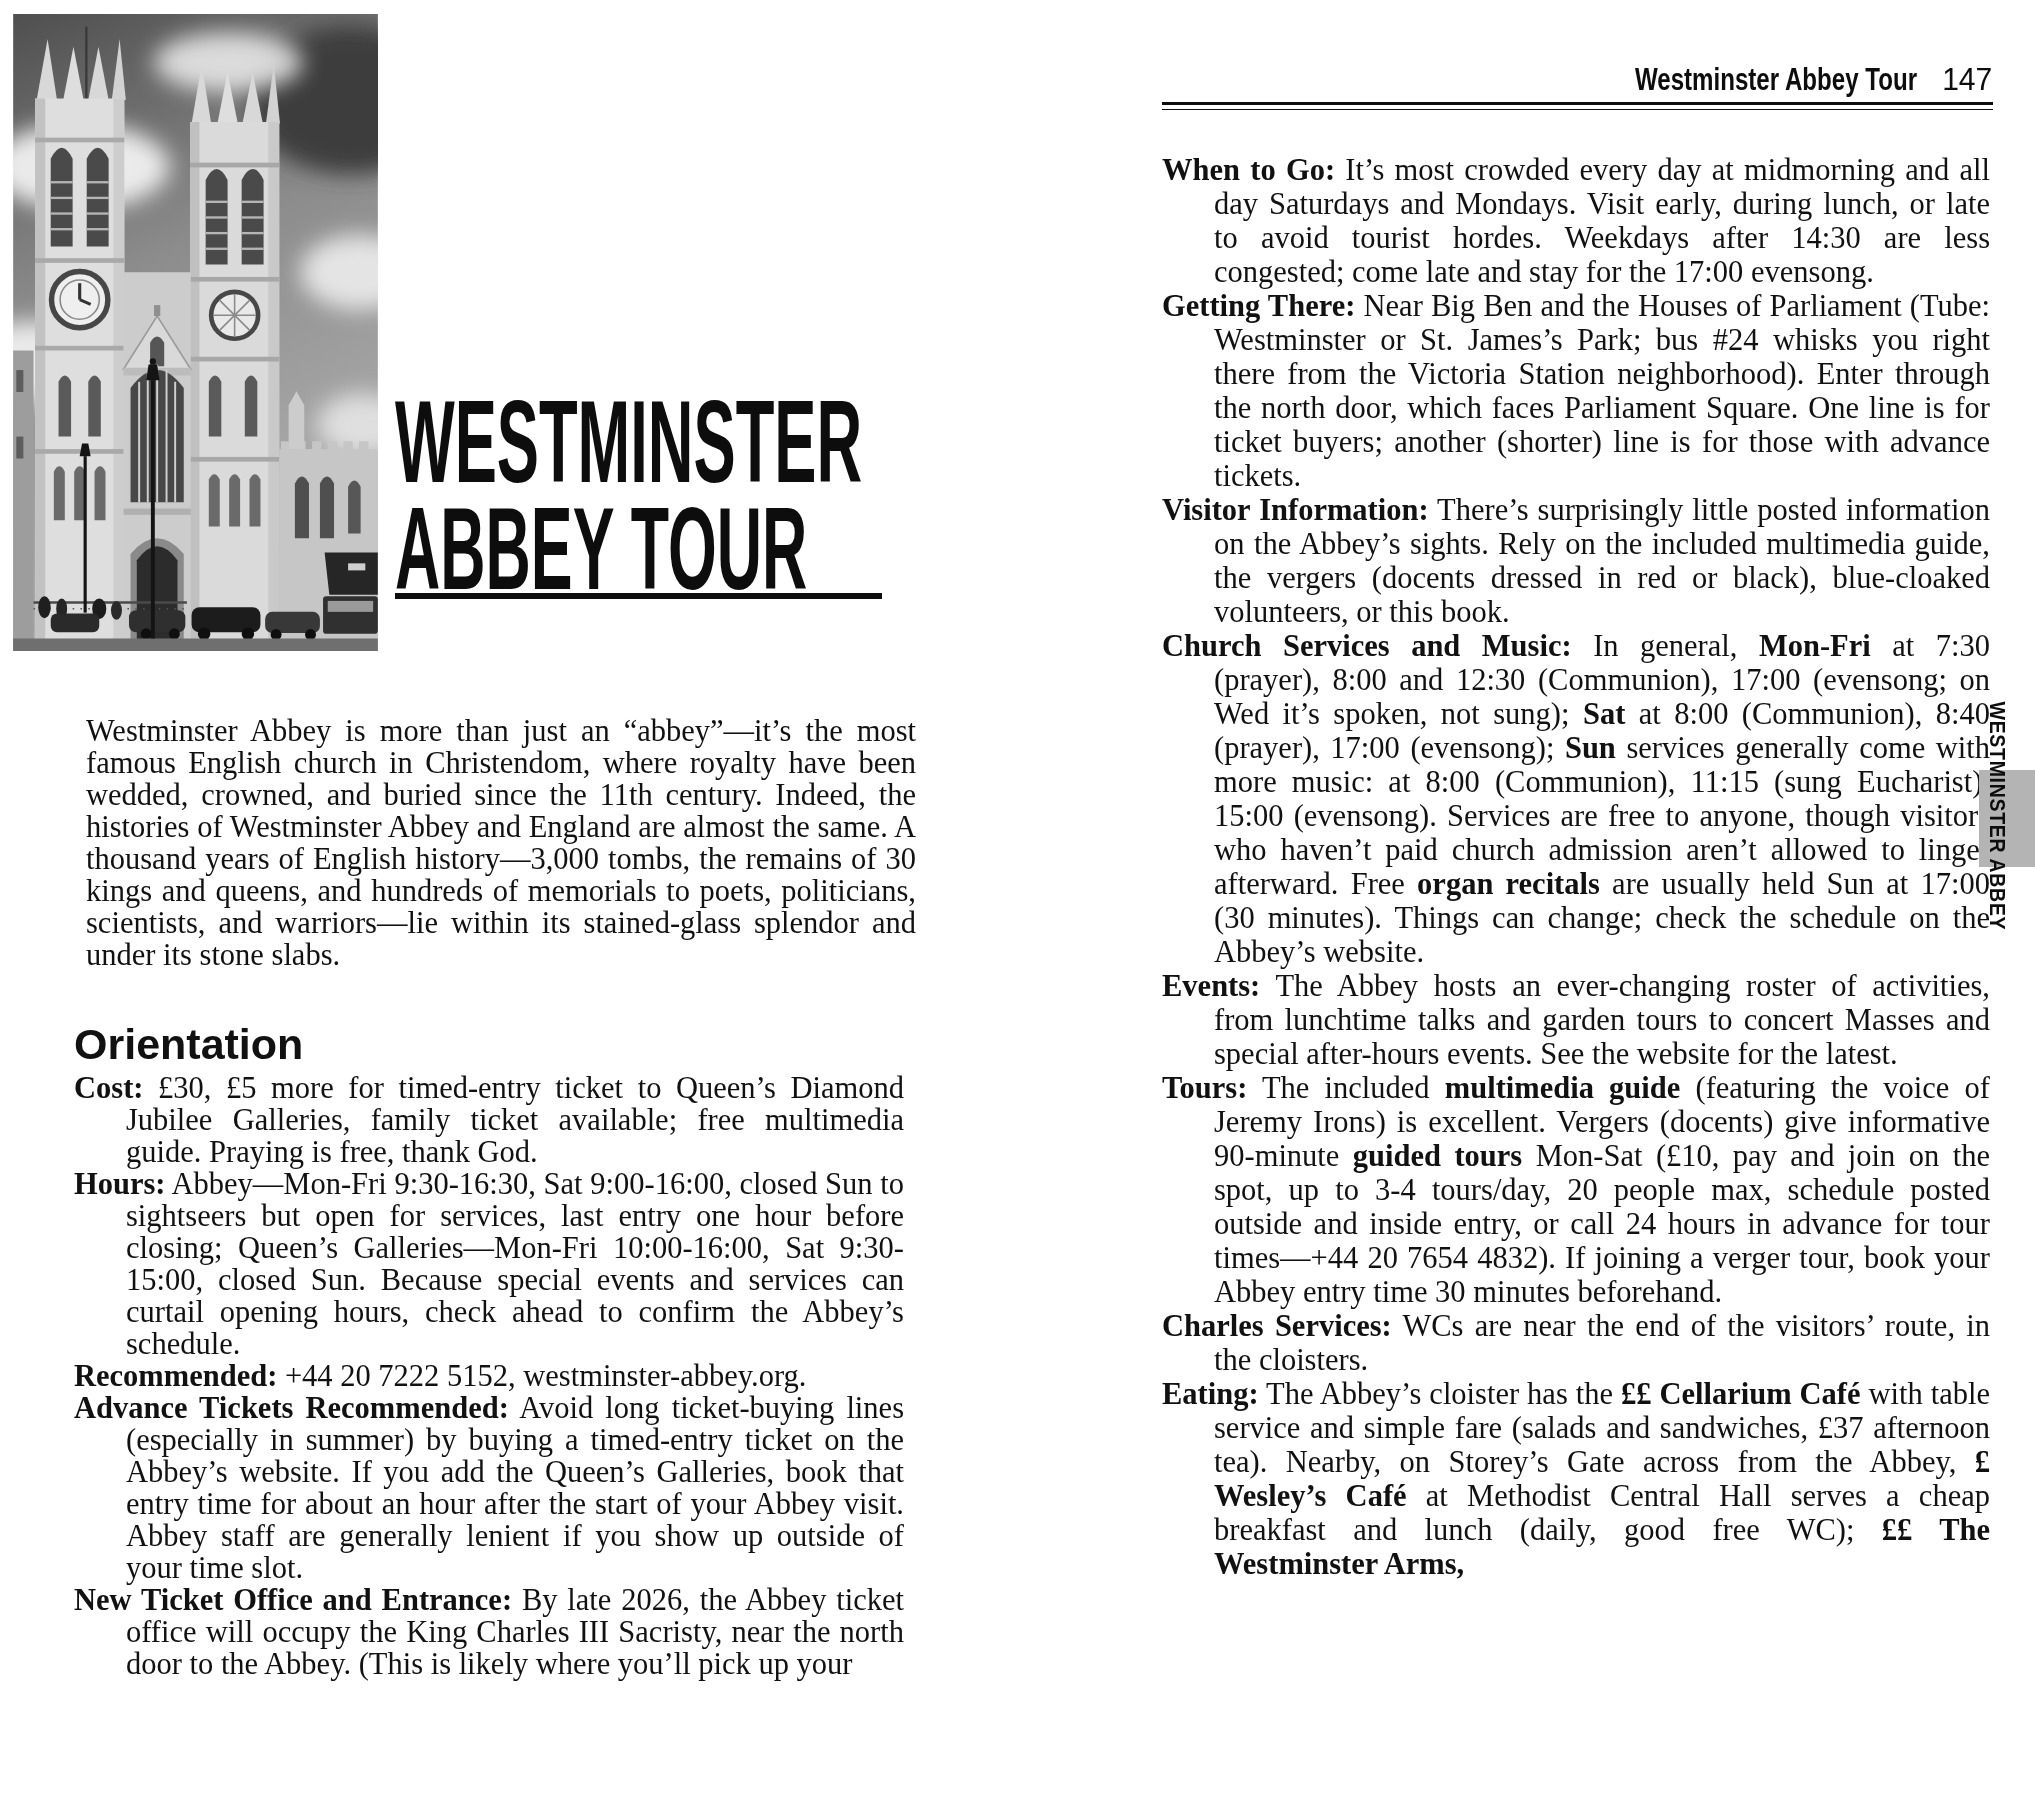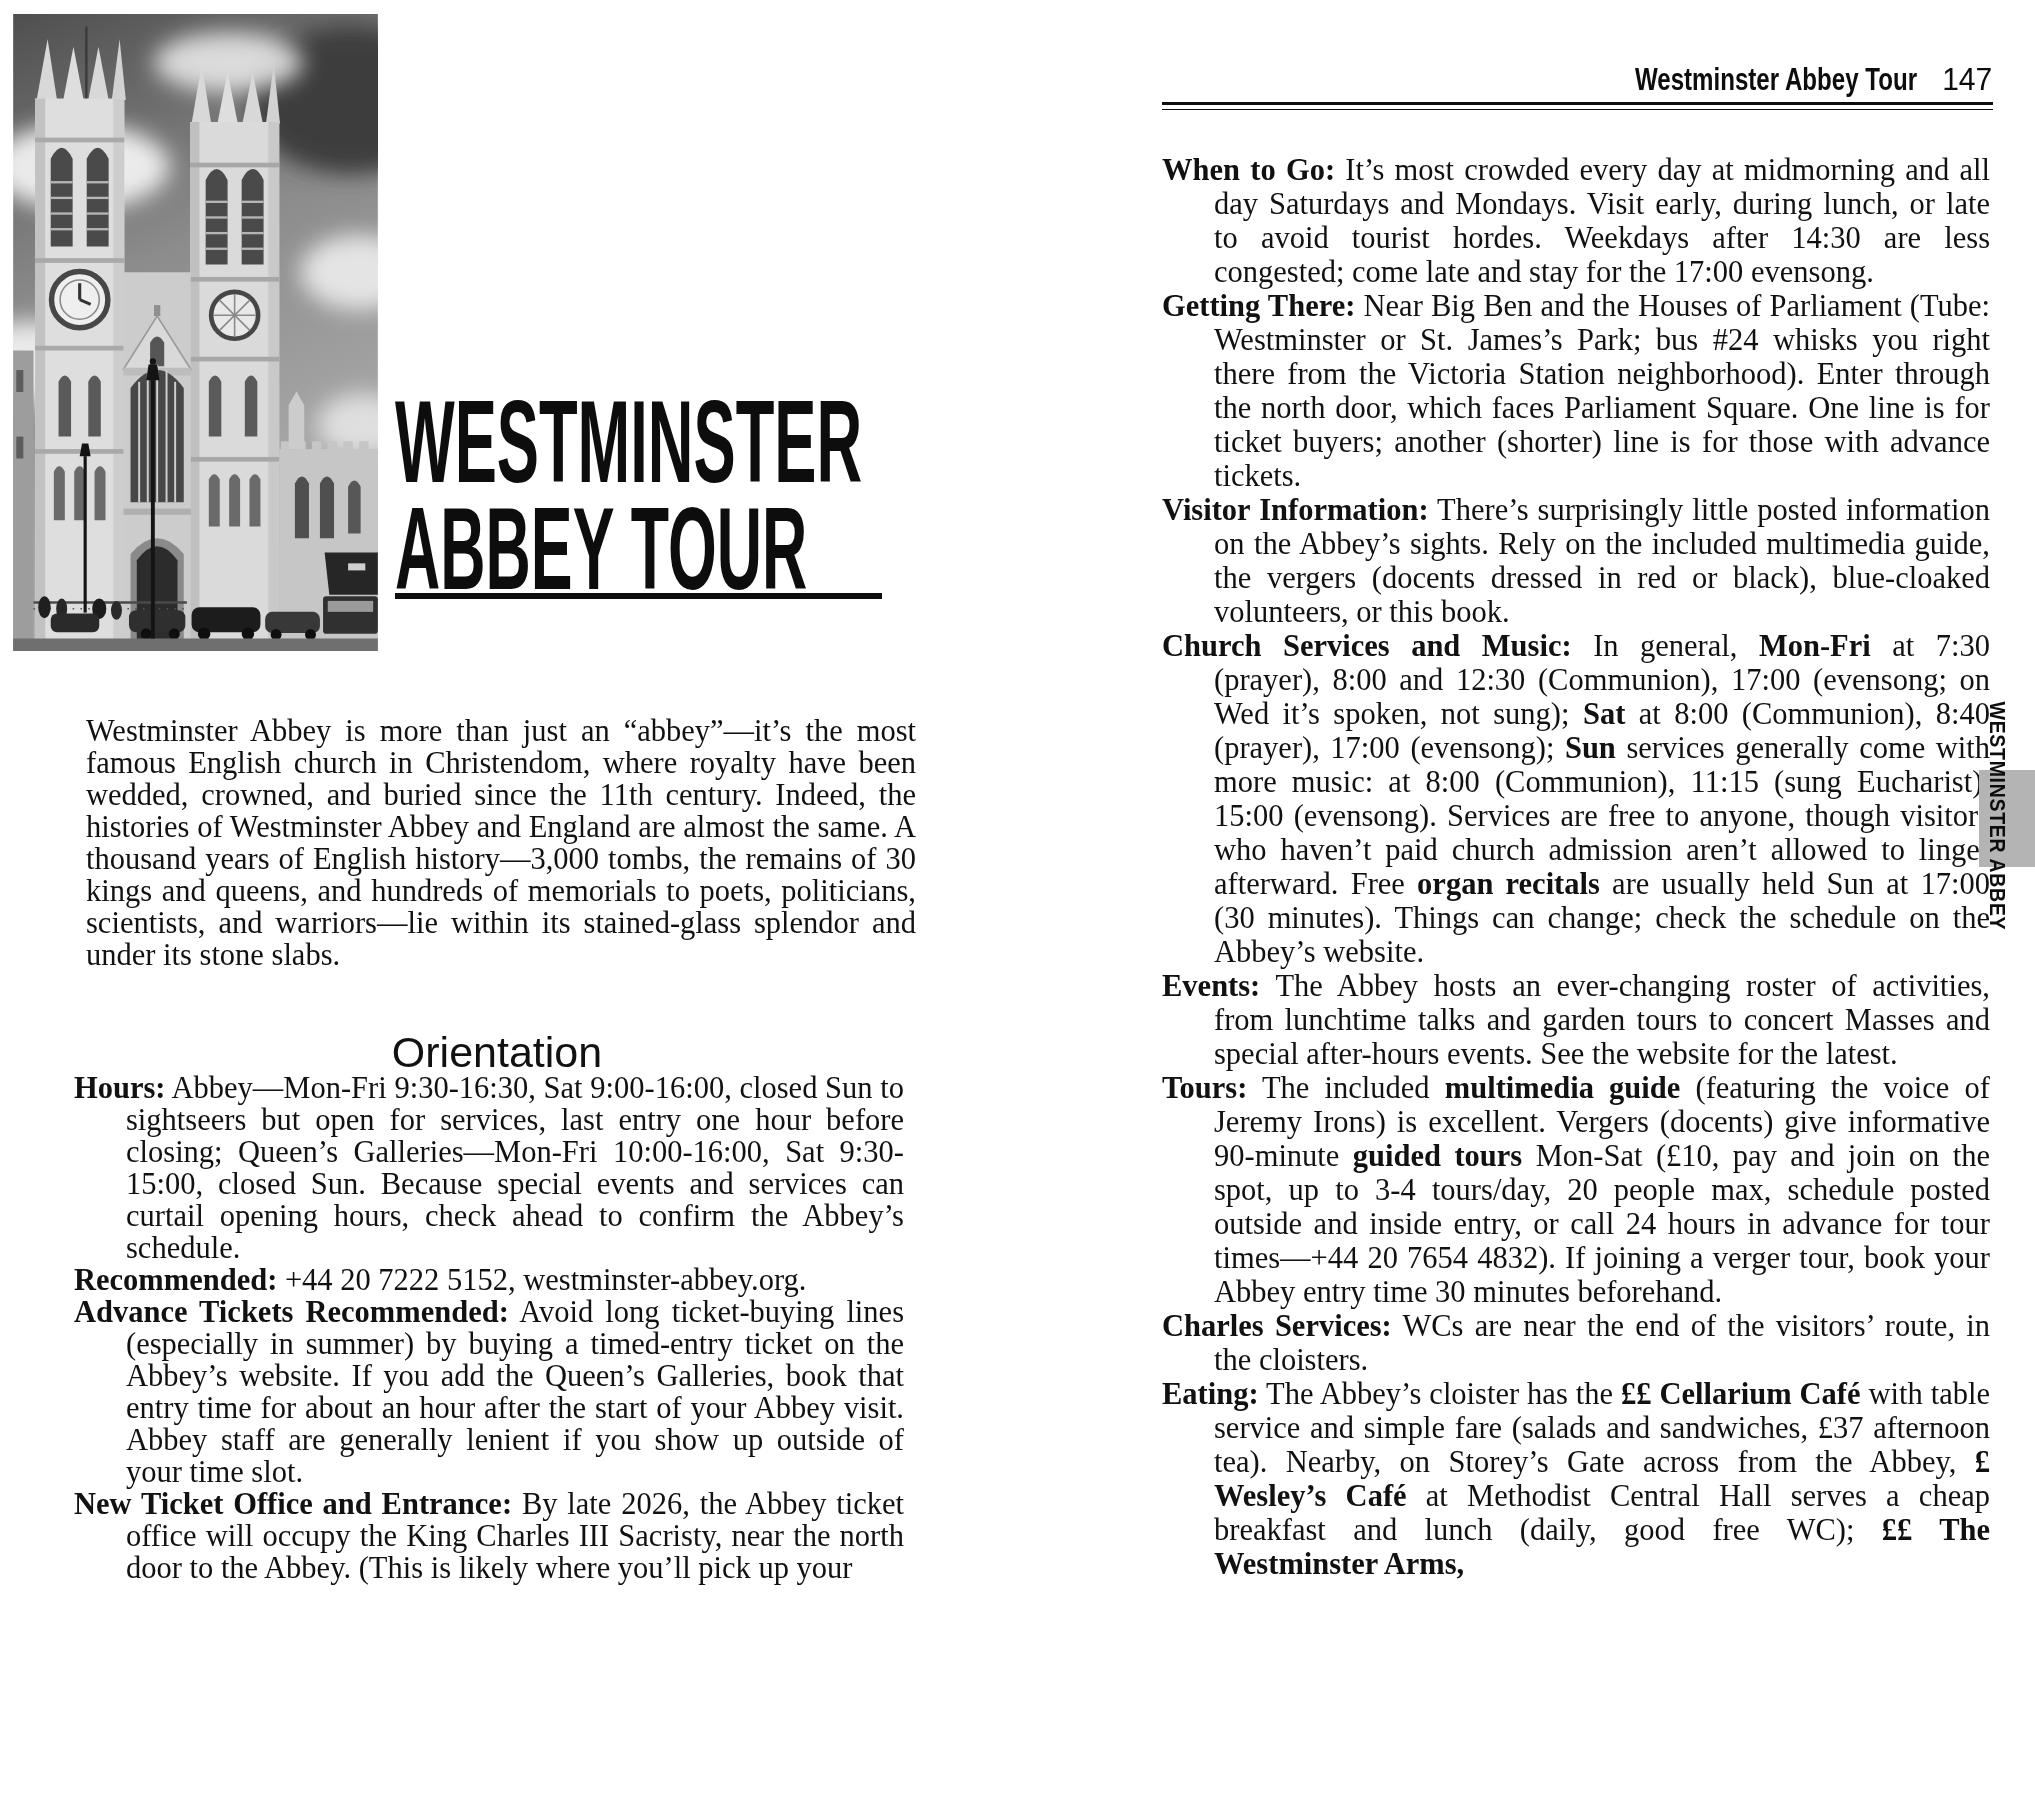--- a/index.html
+++ b/index.html
@@ -11,22 +11,22 @@
   .abs{position:absolute;}
   
   .photo{left:12.5px;top:14px;}
   .title-svg{left:395px;top:384px;}
   .title-rule{left:395px;top:593px;width:487px;height:5.5px;background:#0d0d0d;}
   .intro{
     left:74px;top:703px;width:830px;margin:12px;
     font-size:30.5px;line-height:32px;text-align:justify;
   }
   .orientation{
-    left:74px;top:1022px;width:830px;margin:8px;text-align:center;
-    font-family:"Liberation Sans", sans-serif;font-weight:normal;font-size:43px;line-height:45px;
+    left:74px;top:1022px;width:830px;margin:0;
+    font-family:"Liberation Sans", sans-serif;font-weight:bold;font-size:43px;line-height:45px;
   }
   #left-entries{left:74px;top:1072px;width:830px;}
   #left-entries .entry{line-height:32px;}
   
   .running-head-svg{left:1613px;top:59px;}
   .head-rule{
     left:1162px;top:102px;width:831px;height:7.8px;box-sizing:border-box;
     border-top:3.1px solid #0d0d0d;border-bottom:1.6px solid #0d0d0d;background:transparent;
   }
   #right-entries{left:1162px;top:153px;width:828px;}
@@ -218,20 +218,21 @@
   <text x="0" y="125" font-size="150" font-weight="bold" textLength="597" lengthAdjust="spacingAndGlyphs">WESTMINSTER</text>
   <text x="0" y="262" font-size="150" font-weight="bold" textLength="527" lengthAdjust="spacingAndGlyphs">ABBEY TOUR</text>
 </svg>
 <div class="abs title-rule"></div>
 
 <p class="abs intro">Westminster Abbey is more than just an “abbey”—it’s the most famous English church in Christendom, where royalty have been wedded, crowned, and buried since the 11th century. Indeed, the histories of Westminster Abbey and England are almost the same. A thousand years of English history—3,000 tombs, the remains of 30 kings and queens, and hundreds of memorials to poets, politicians, scientists, and warriors—lie within its stained-glass splendor and under its stone slabs.</p>
 
 <h2 class="abs orientation">Orientation</h2>
 
 <div class="abs" id="left-entries">
+    <p class="entry"><b>Cost:</b> £30, £5 more for timed-entry ticket to Queen’s Diamond Jubilee Galleries, family ticket available; free multimedia guide. Praying is free, thank God.</p>
     <p class="entry"><b>Hours:</b> Abbey—Mon-Fri 9:30-16:30, Sat 9:00-16:00, closed Sun to sightseers but open for services, last entry one hour before closing; Queen’s Galleries—Mon-Fri 10:00-16:00, Sat 9:30-15:00, closed Sun. Because special events and services can curtail opening hours, check ahead to confirm the Abbey’s schedule.</p>
     <p class="entry"><b>Recommended:</b> +44 20 7222 5152, westminster-abbey.org.</p>
     <p class="entry"><b>Advance Tickets Recommended:</b> Avoid long ticket-buying lines (especially in summer) by buying a timed-entry ticket on the Abbey’s website. If you add the Queen’s Galleries, book that entry time for about an hour after the start of your Abbey visit. Abbey staff are generally lenient if you show up outside of your time slot.</p>
     <p class="entry"><b>New Ticket Office and Entrance:</b> By late 2026, the Abbey ticket office will occupy the King Charles III Sacristy, near the north door to the Abbey. (This is likely where you’ll pick up your</p>
   </div>
 
 <svg class="abs running-head-svg" width="384" height="41" viewBox="0 0 490 52">
   <text x="28" y="40" font-size="40" font-weight="bold" textLength="360" lengthAdjust="spacingAndGlyphs">Westminster Abbey Tour</text>
   <text x="420" y="40" font-size="40" font-weight="400" textLength="64" lengthAdjust="spacingAndGlyphs">147</text>
 </svg>

